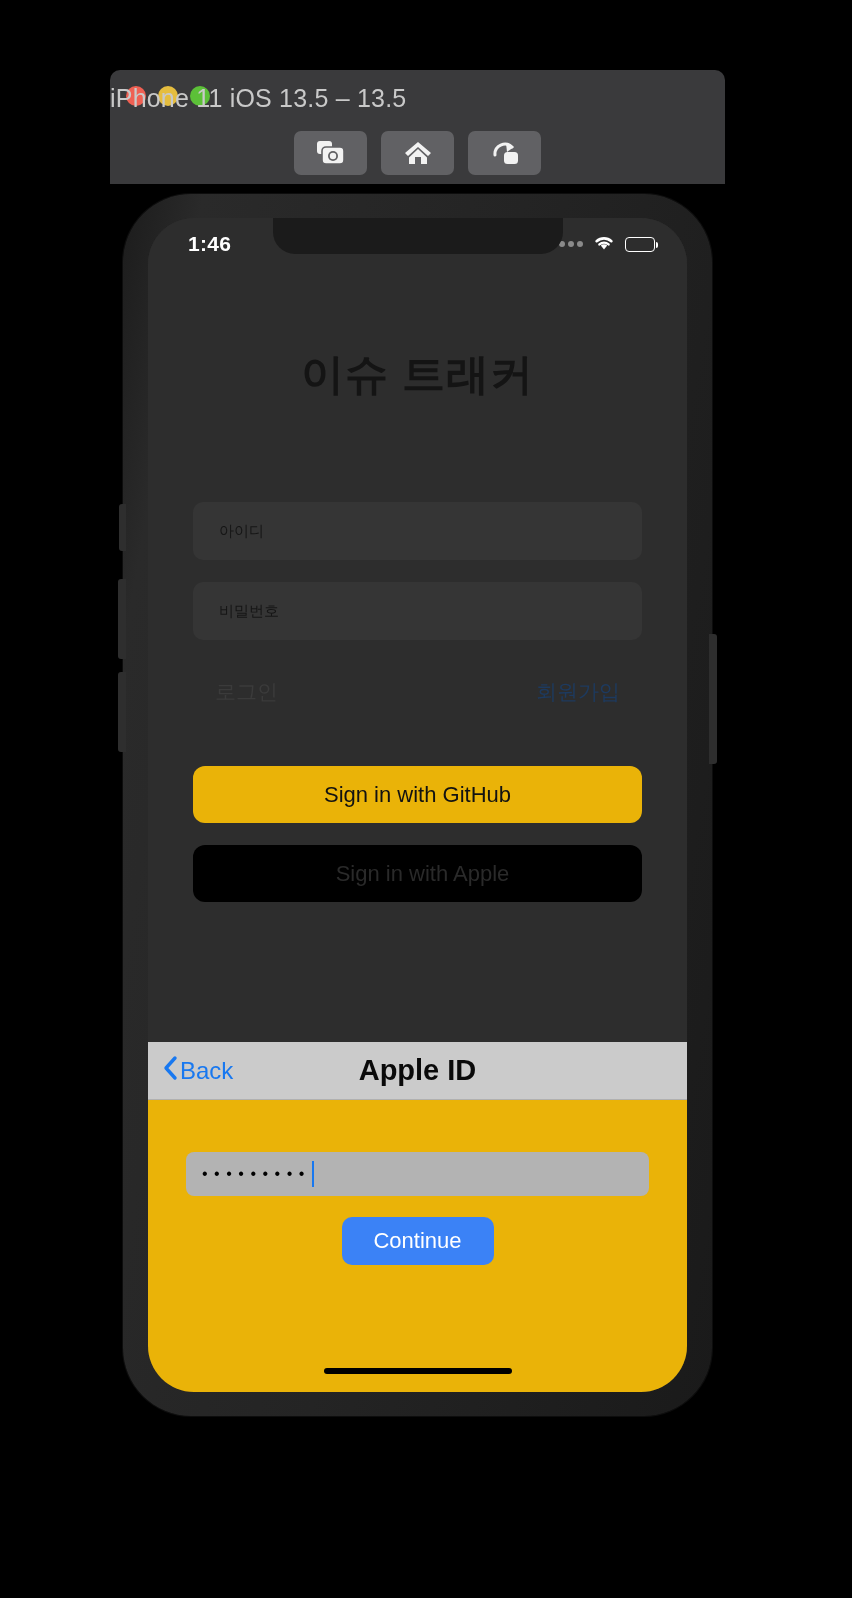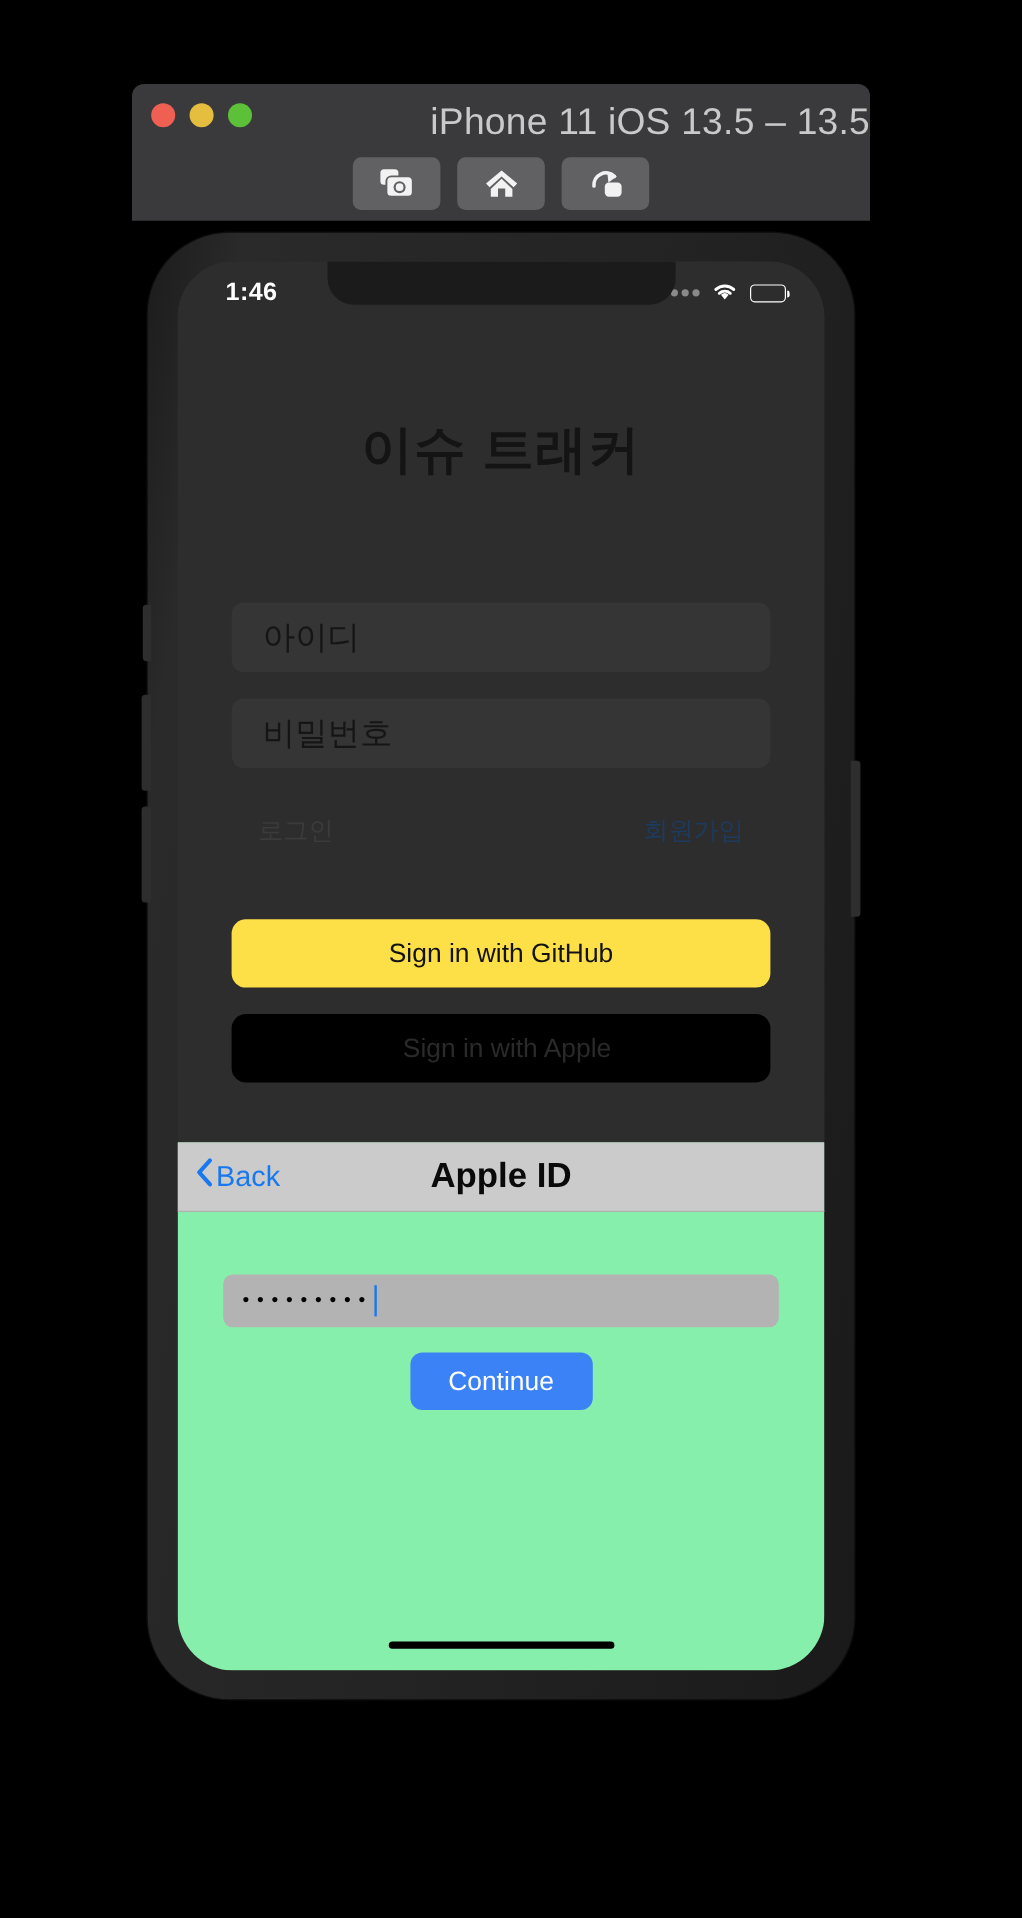--- a/index.html
+++ b/index.html
@@ -23,23 +23,23 @@
     left: 16px; top: 16px;
     display: flex; gap: 12px;
   }
   .tl { width: 20px; height: 20px; border-radius: 50%; }
   .tl-close { background: #ef6053; }
   .tl-min { background: #e5bd3f; }
   .tl-max { background: #5cc038; }
   .sim-title {
     position: absolute;
     left: 0; right: 0; top: 14px;
-    text-align: right;
+    text-align: left;
     color: #c9c9c9;
-    font-size: 31px;
+    font-size: 25px;
     letter-spacing: 0.2px;
   }
   .sim-toolbar {
     position: absolute;
     left: 0; right: 0; top: 61px;
     display: flex; justify-content: center; gap: 14px;
   }
   .tb-btn {
     width: 73px; height: 44px;
     background: #616164;
@@ -135,51 +135,51 @@
     color: #141414;
     letter-spacing: 1px;
   }
   .field {
     margin-top: 0;
     height: 58px;
     background: #353535;
     border-radius: 10px;
     display: flex; align-items: center;
     padding: 0 26px;
-    font-size: 27px;
+    font-size: 15px;
     color: #151515;
   }
   #id-field { margin-top: 98px; }
   #pw-field { margin-top: 22px; }
   .auth-row {
     margin-top: 38px;
     display: flex; justify-content: space-between;
     padding: 0 22px;
     font-size: 21px;
     gap: 12px;
   }
   .login-link { color: #3b3b3b; }
   .signup-link { color: #1d3a5f; }
   .oauth-btn {
     height: 57px;
     border-radius: 12px;
     display: flex; align-items: center; justify-content: center;
     gap: 10px;
     font-size: 22px;
   }
-  #github-btn { margin-top: 60px; background: #fde047; color: #121212; }
+  #github-btn { margin-top: 60px; background: #eab308; color: #121212; }
   #apple-btn { margin-top: 22px; background: #000000; color: #2a2a2a; }
   .apple-glyph { font-size: 24px; line-height: 1; position: relative; top: -2px; }
 
   
   .sheet {
     position: absolute;
     left: 0; right: 0; bottom: 0;
-    height: 440px;
-    background: #86efac;
+    height: 350px;
+    background: #eab308;
     z-index: 40;
   }
   .sheet-nav {
     height: 58px;
     background: #cbcbcb;
     border-bottom: 0.5px solid #b0b0b0;
     display: flex; align-items: center;
     position: relative;
   }
   .back-btn {

